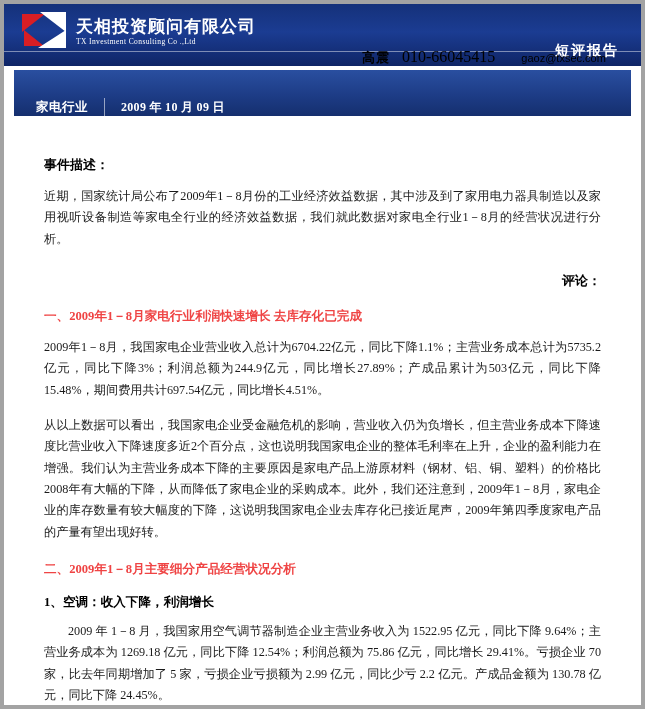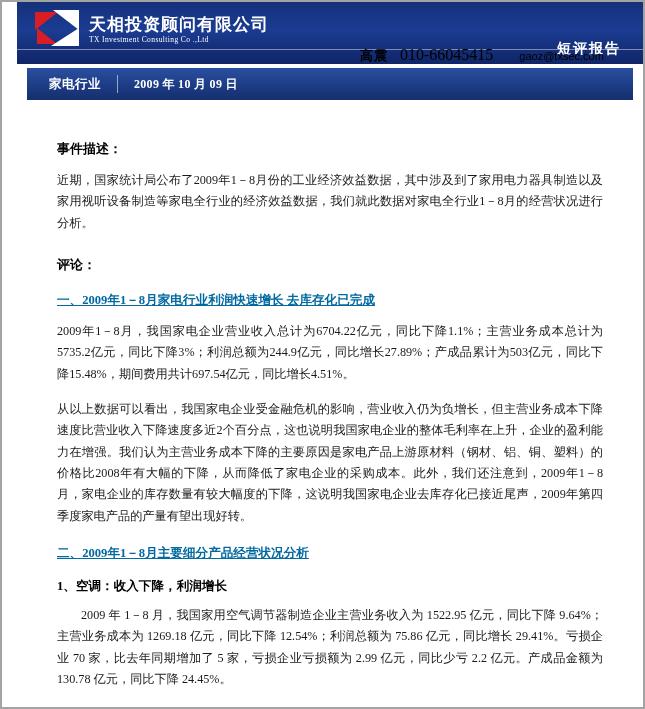--- a/index.html
+++ b/index.html
@@ -10,24 +10,23 @@
     width: 645px;
     height: 709px;
     background: #ffffff;
     font-family: "Liberation Serif", serif;
     overflow: hidden;
   }
   .page {
     position: relative;
     width: 645px;
     height: 709px;
-    border: 2px solid #a3a3a3;
+    border: 4px solid #a3a3a3;
     box-sizing: border-box;
     background: #ffffff;
-    padding-left: 15px;
   }
 
   
   .header {
     position: relative;
     height: 62px;
     background: linear-gradient(to bottom, #15317a 0%, #1b3c92 45%, #0f2566 100%);
     overflow: hidden;
   }
   .logo-block {
@@ -115,24 +114,24 @@
     font-size: 20.5px;
     font-weight: bold;
     color: #000000;
     letter-spacing: 0.5px;
   }
 
   
   .meta-bar {
     position: relative;
     margin: 4px 10px 0 10px;
-    height: 32px;
+    height: 46px;
     background: linear-gradient(to bottom, #2a4fa0 0%, #1d3c86 55%, #152f6e 100%);
     display: flex;
-    align-items: center;
+    align-items: flex-end;
   }
   .meta-industry {
     color: #ffffff;
     font-size: 12.5px;
     font-weight: bold;
     margin-left: 22px;
     letter-spacing: 0.5px;
   }
   .meta-sep {
     width: 1px;
@@ -179,38 +178,38 @@
     padding: 40px 40px 0 40px;
   }
   .sec-head {
     font-size: 13px;
     font-weight: bold;
     color: #000000;
     margin: 0 0 12px 0;
   }
   .sec-head.spaced {
     margin-top: 22px;
+    text-align: right;
   }
   p.para {
     font-size: 12.2px;
     line-height: 1.75;
     color: #1a1a1a;
     margin: 0 0 14px 0;
     text-align: justify;
     text-indent: 0;
   }
   p.para.indent {
     text-indent: 24px;
   }
   h3.sub-head {
     font-size: 12.6px;
     font-weight: bold;
-    color: #0369a1;
+    color: #ef4444;
     margin: 18px 0 12px 0;
-    text-decoration: underline;
   }
   h3.sub-head2 {
     font-size: 12.6px;
     font-weight: bold;
     color: #000000;
     margin: 16px 0 10px 0;
   }
 </style>
 </head>
 <body>

